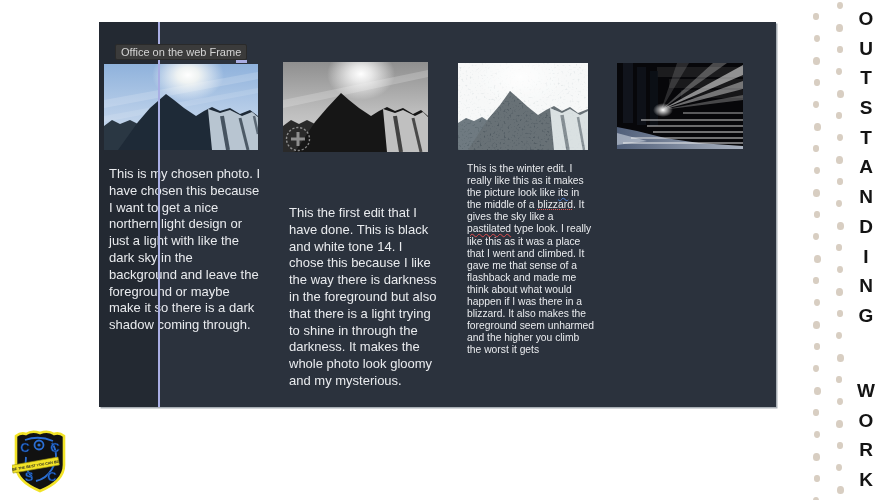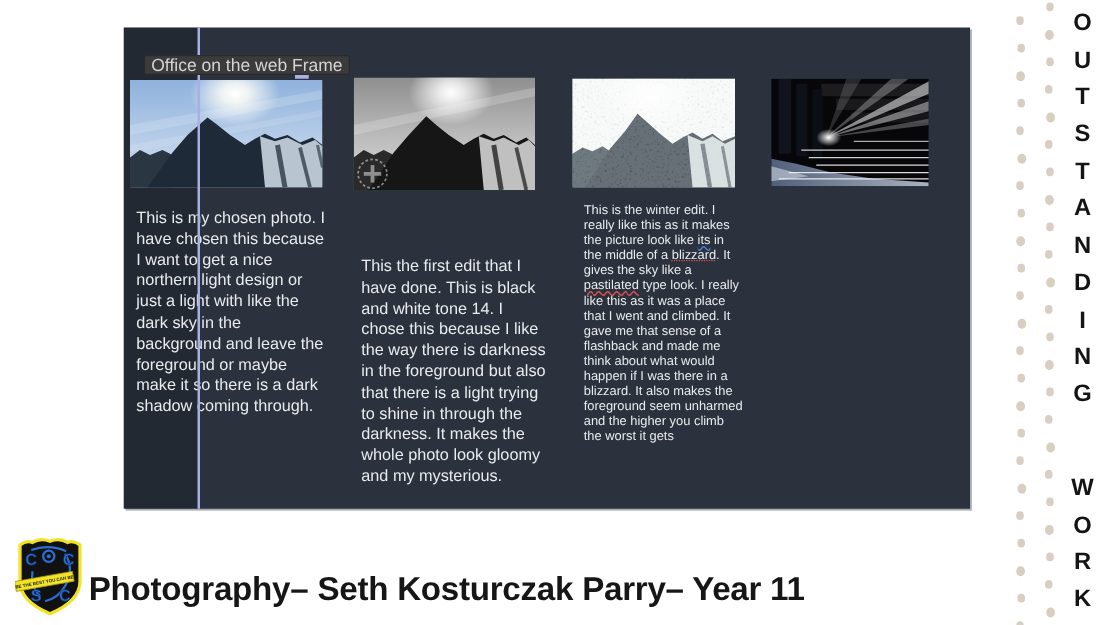--- a/index.html
+++ b/index.html
@@ -7,21 +7,21 @@
           font-family:"Liberation Sans", sans-serif;}
 
   
   .slide{position:absolute;left:99px;top:22px;width:677px;height:385px;background:#2b323d;
          box-shadow:1.5px 1.5px 0 0 #a9afb5;}
   .slide-left-shade{position:absolute;left:0;top:0;width:60px;height:100%;
                     background:rgba(0,0,0,0.17);z-index:1;}
   .vguide{position:absolute;left:58.5px;top:0;width:2.5px;height:100%;background:#a9aee4;z-index:6;}
   .handle-dash{position:absolute;left:137px;top:38px;width:11px;height:3px;background:#a9aee4;z-index:6;}
   .tooltip{position:absolute;left:16px;top:22px;z-index:9;background:#3b3b3b;border:1px solid #2a2a2a;
-           border-radius:2px;color:#d4d4d4;font-size:14px;line-height:14px;padding:0 5px;white-space:nowrap;}
+           border-radius:2px;color:#d4d4d4;font-size:11px;line-height:14px;padding:0 5px;white-space:nowrap;}
 
   .photo{position:absolute;margin:0;padding:0;z-index:3;line-height:0;}
   .photo svg{display:block;}
   .photo1{left:5px;top:42px;width:154px;height:86px;}
   .photo2{left:184px;top:40px;width:145px;height:90px;}
   .photo3{left:359px;top:41px;width:130px;height:87px;}
   .photo4{left:518px;top:41px;width:126px;height:86px;}
 
   .caption{position:absolute;z-index:3;margin:0;color:#e9ebee;}
   .caption1{left:10px;top:144px;width:152px;font-size:13px;line-height:16.8px;}
@@ -262,15 +262,14 @@
       <text x="13" y="23">C</text>
       <text x="43" y="23">C</text>
       <text x="17" y="52">S</text>
       <text x="40" y="52">C</text>
     </g>
     <g transform="rotate(-10 24 36)">
       <rect x="0" y="32" width="47" height="8" fill="#f2e327" stroke="#9c9410" stroke-width="0.6"></rect>
       <text x="23.5" y="37.6" font-family="Liberation Sans, sans-serif" font-size="3.6" font-weight="bold" fill="#222222" text-anchor="middle">BE THE BEST YOU CAN BE</text>
     </g>
   </svg>
-  <h1 class="footer-title">Photography– Seth Kosturczak Parry– Year 11</h1>
 
 </div>
 
 </body></html>

